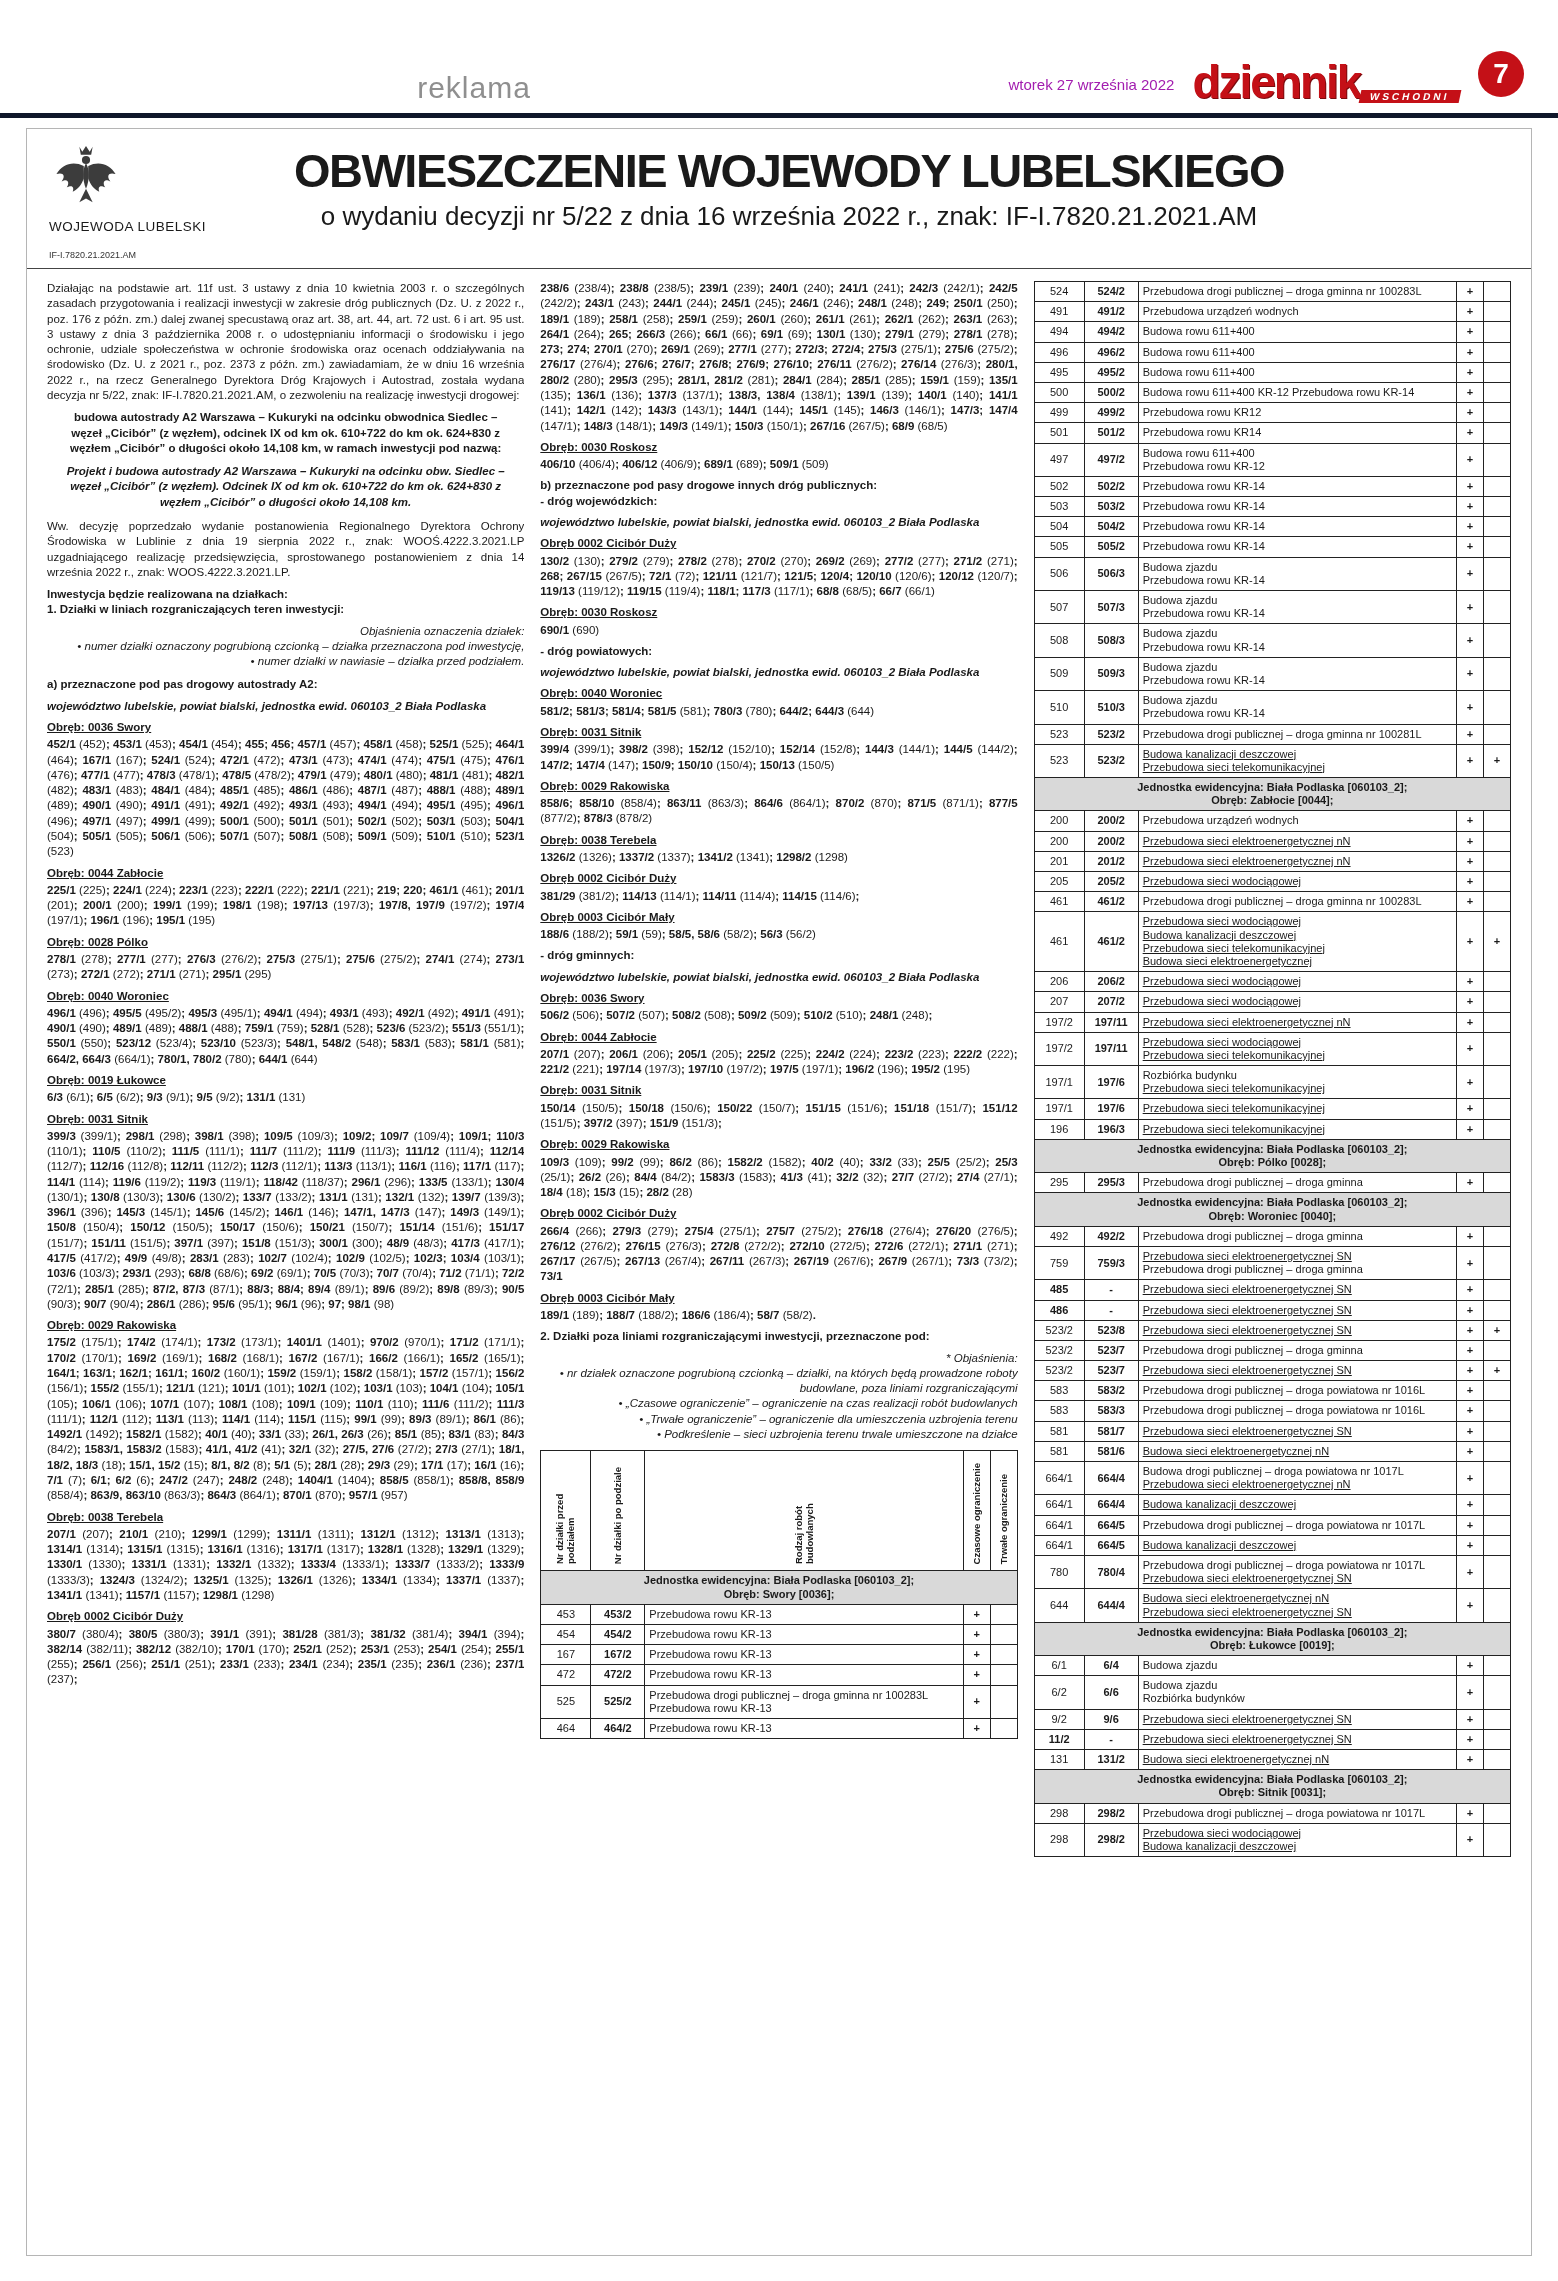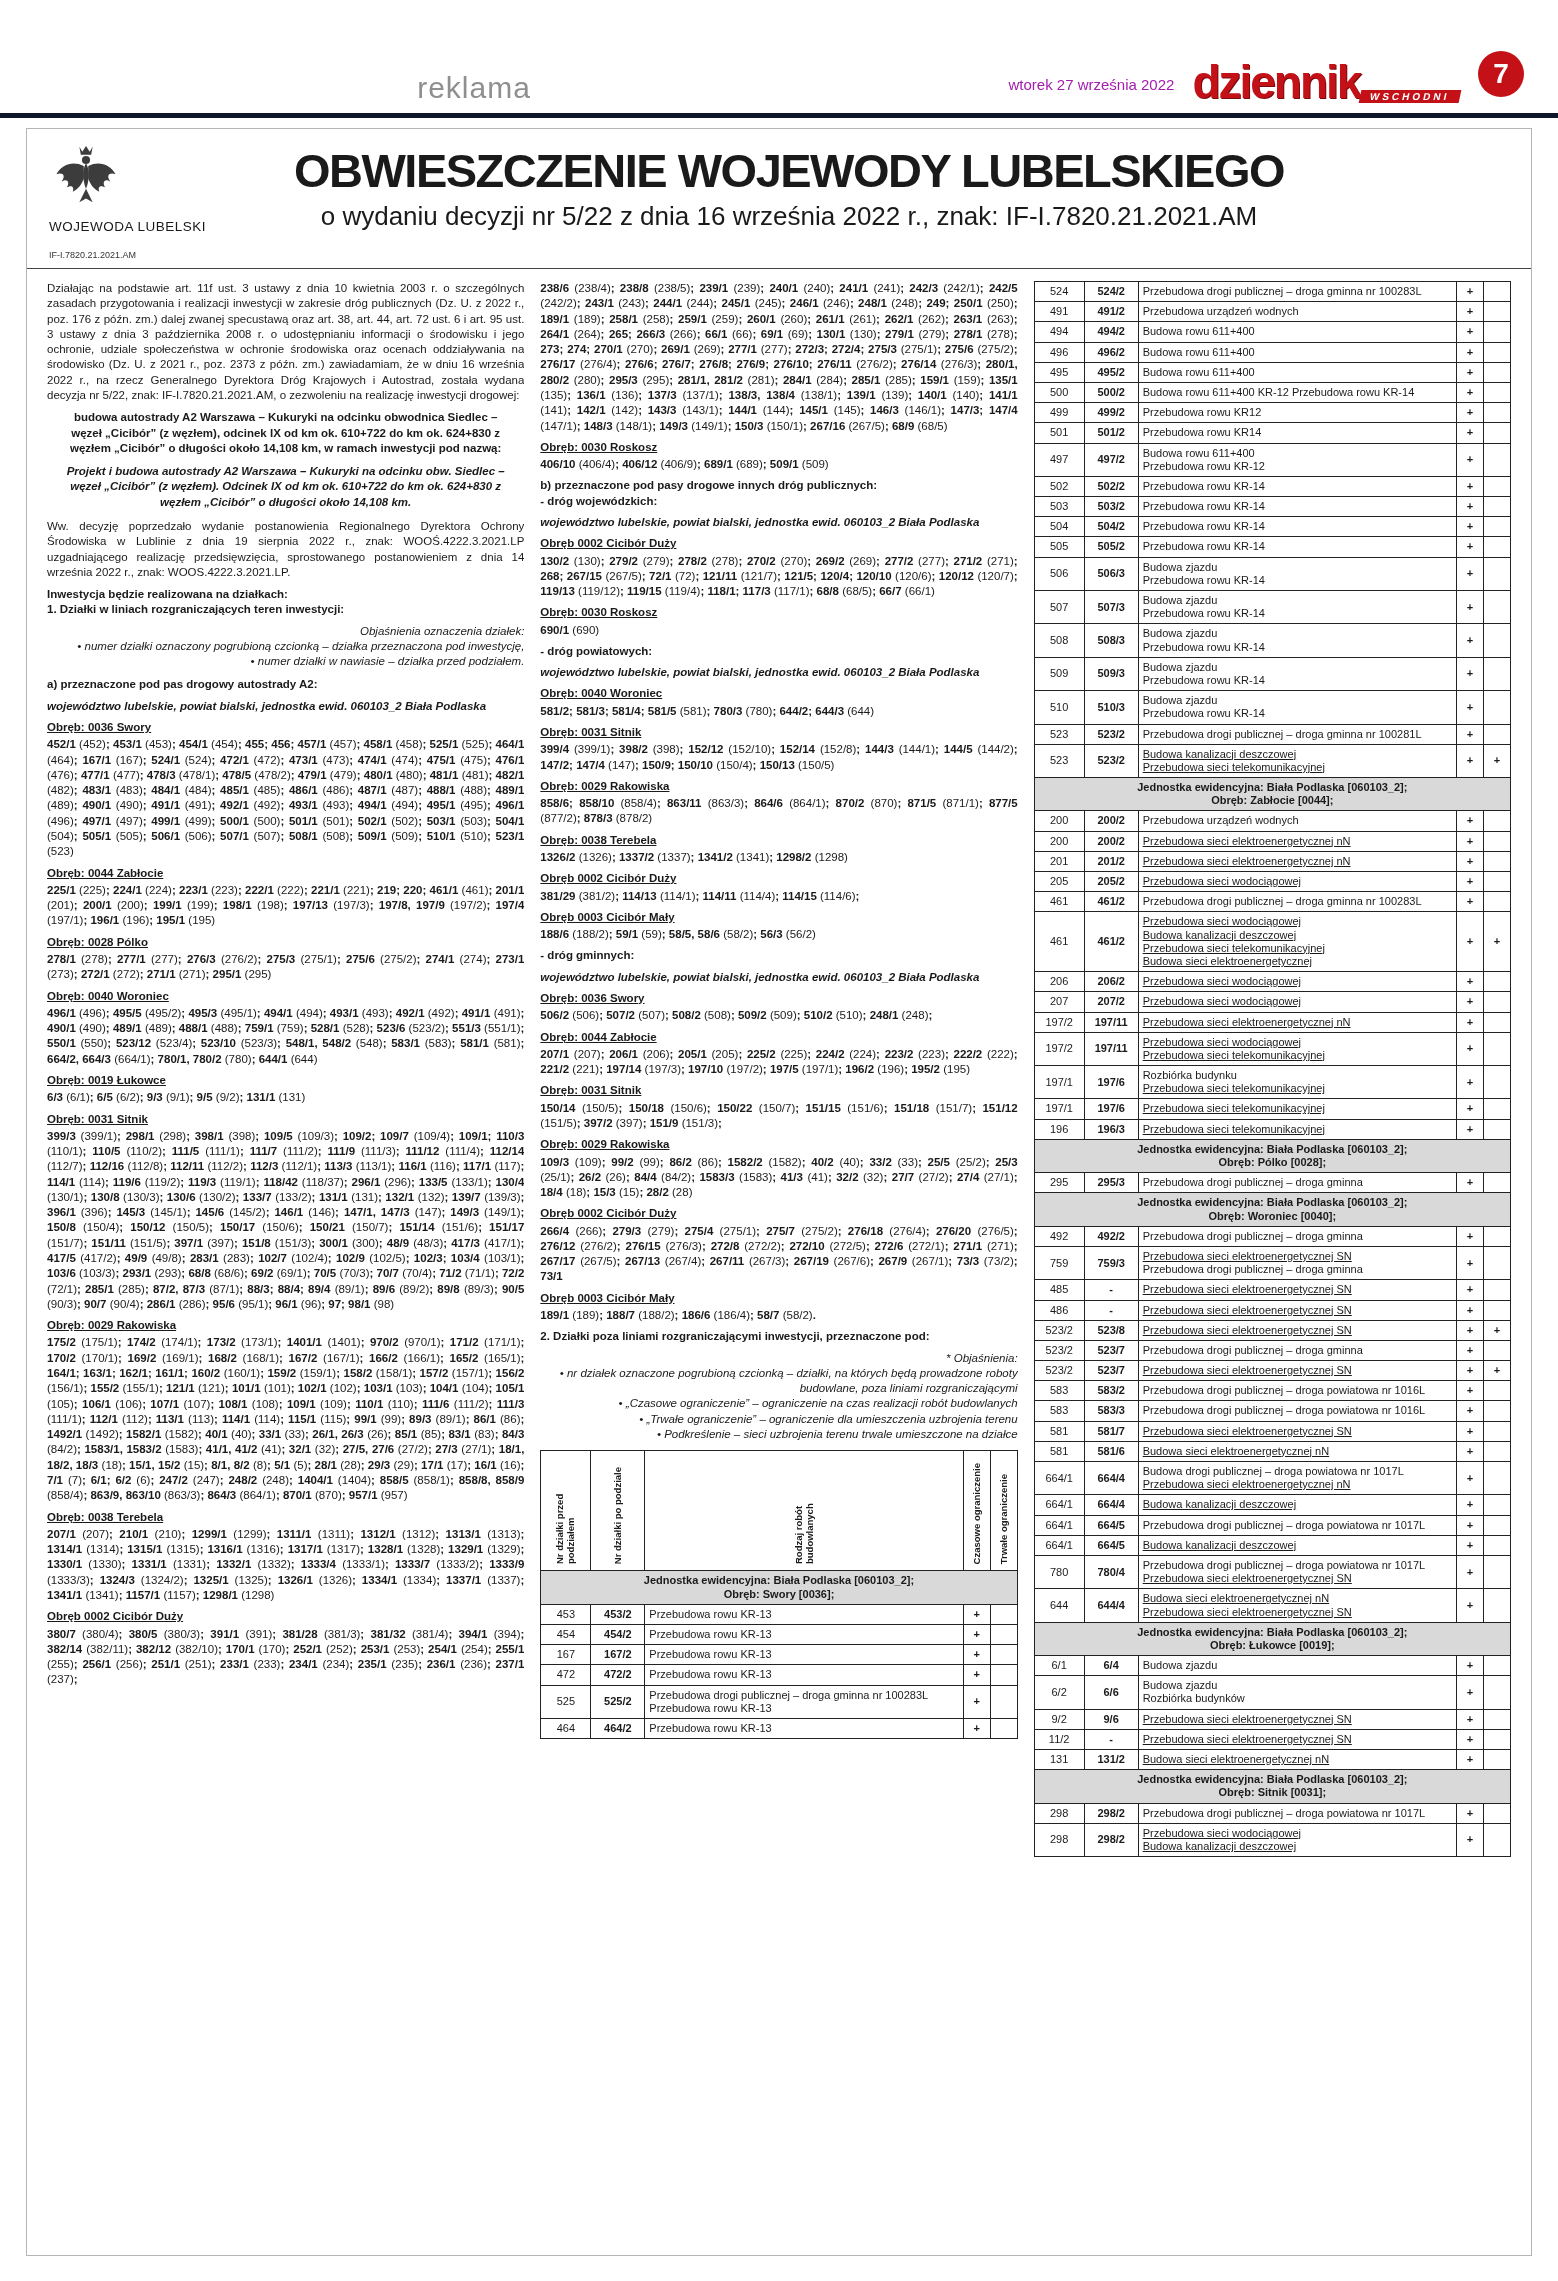--- a/index.html
+++ b/index.html
@@ -43,21 +43,21 @@
   .ptable td,.ptable th{border:1px solid #222;padding:3px 4px;vertical-align:middle;box-sizing:border-box;}
   .ptable th.rot{height:118px;vertical-align:bottom;text-align:center;padding:3px 1px;}
   .ptable th.rot span{display:inline-block;writing-mode:vertical-rl;transform:rotate(180deg);font-weight:bold;font-size:9.5px;max-height:110px;white-space:normal;text-align:left;}
   .secrow td{background:#d9d9d9;font-weight:bold;text-align:center;font-size:11px;white-space:pre-line;padding:3px 2px;}
   td.num{text-align:center;}
   td.after{font-weight:bold;text-align:center;}
   td.works{text-align:left;}
   td.works div{margin:0;}
   td.plus{text-align:center;font-weight:bold;}
   .u{text-decoration:underline;}
-  .bold{font-weight:normal;}
+  .bold{font-weight:bold;}
   .tbl-wrap{margin-top:6px;}
 </style>
 </head>
 <body>
 
 <div>
 
   <header class="page-header">
     <div class="reklama">reklama</div>
     <div class="hdr-right">

